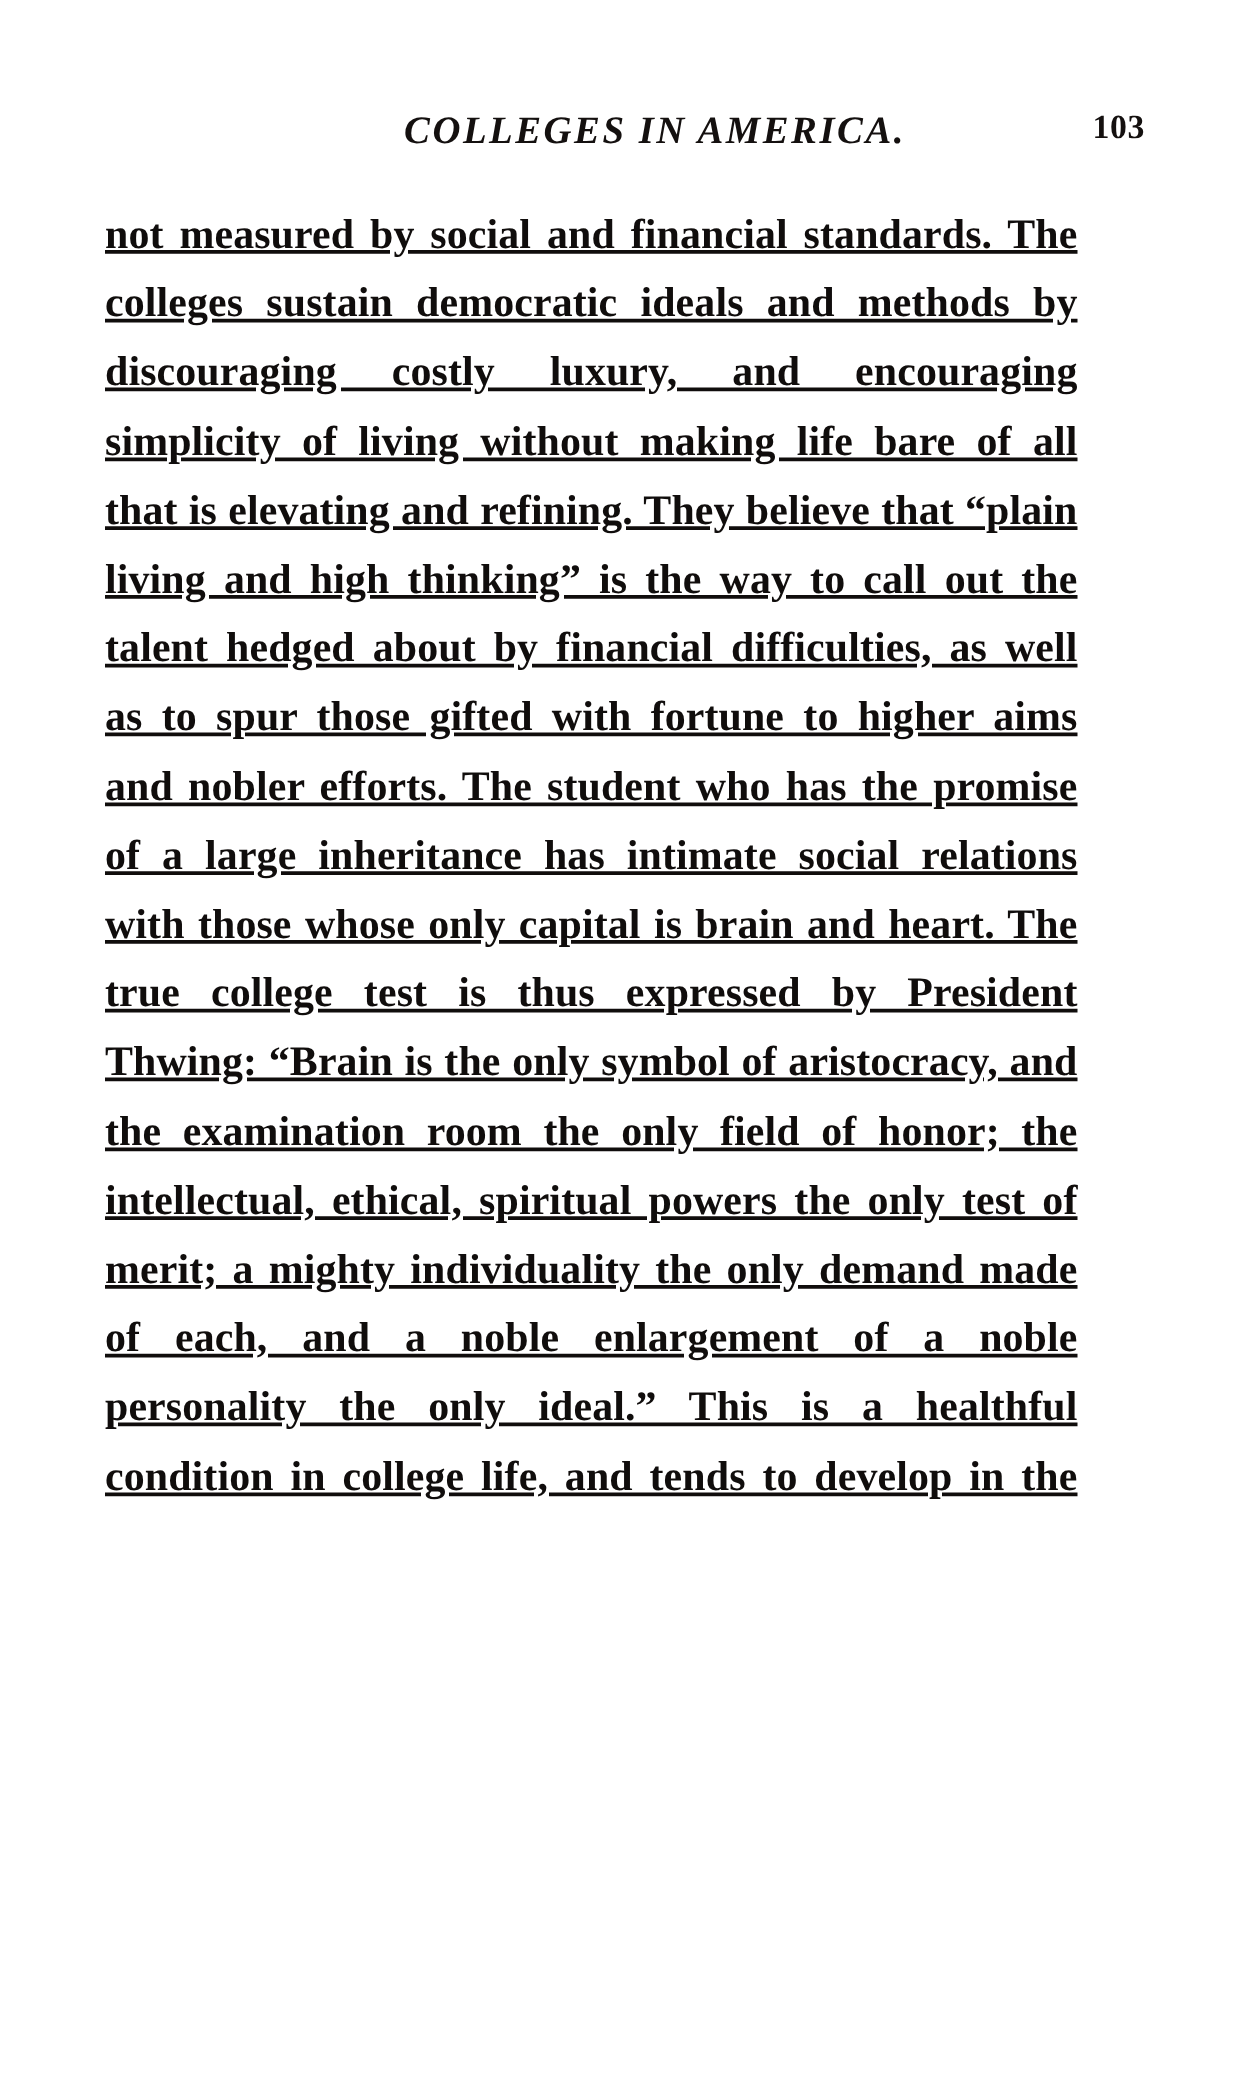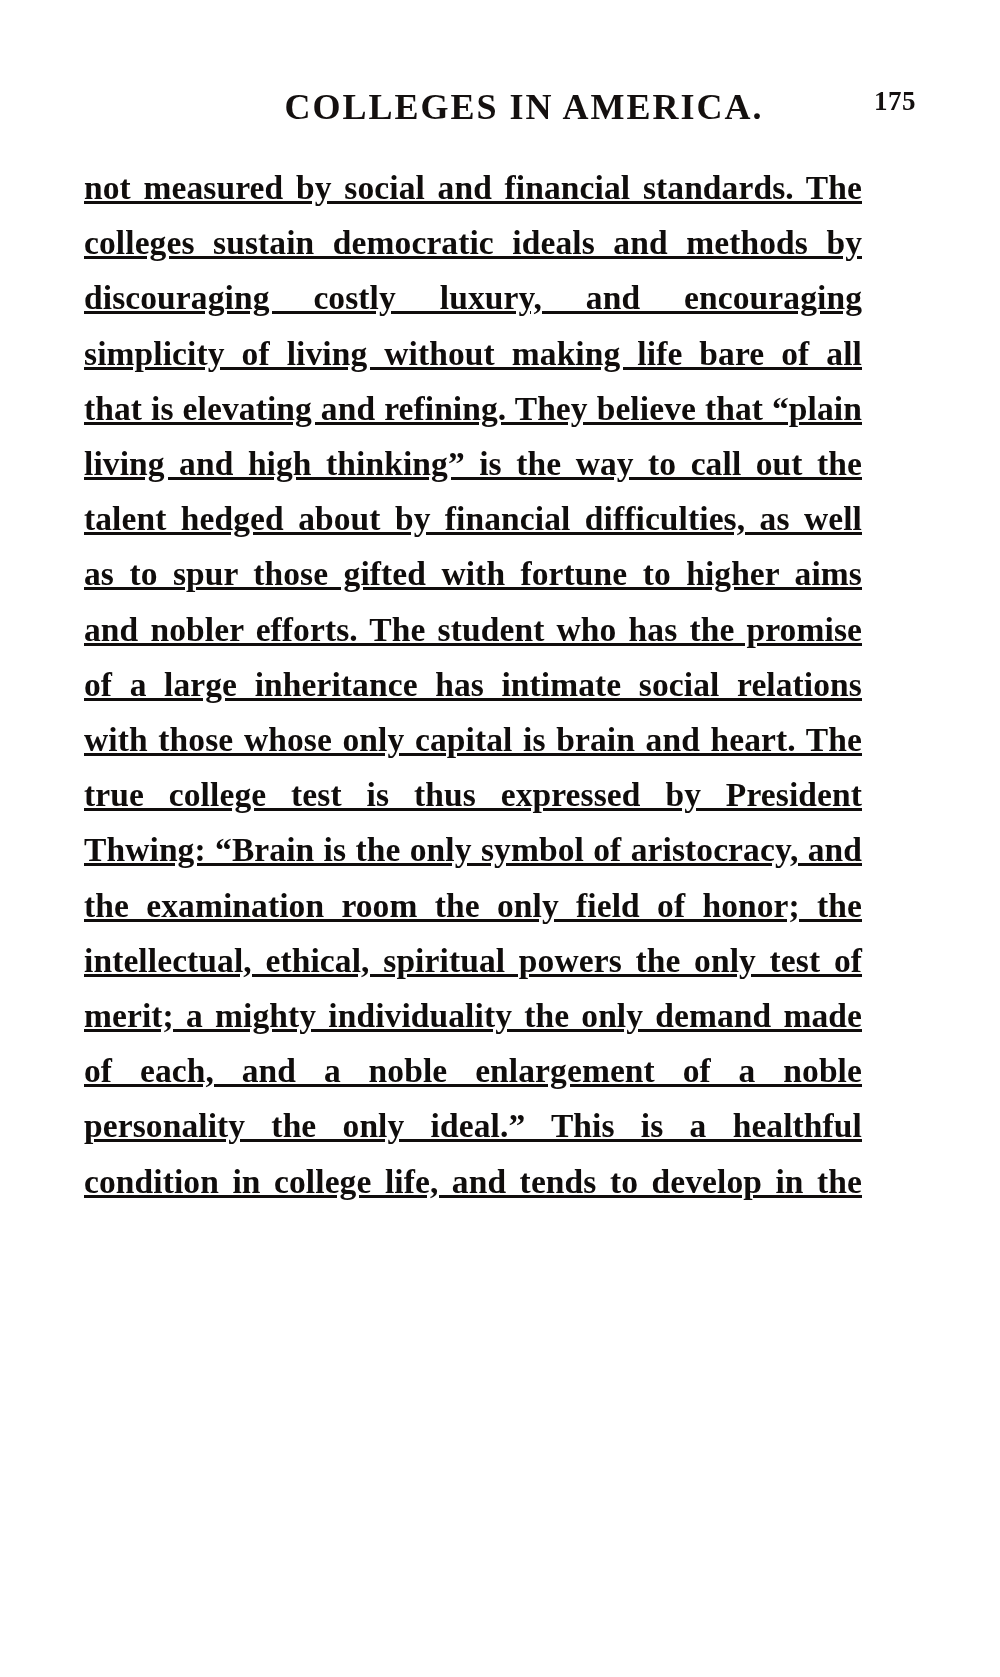--- a/index.html
+++ b/index.html
@@ -26,22 +26,23 @@
     position: absolute;
     top: 86px;
     left: 84px;
     right: 84px;
     height: 42px;
     display: flex;
     align-items: baseline;
     justify-content: center;
   }
   .running-title {
+    font-style: italic;
     font-weight: bold;
-    font-size: 36px;
+    font-size: 31px;
     letter-spacing: 2.0px;
     white-space: nowrap;
     color: #14100f;
     margin-left: 48px;
   }
   .folio {
     position: absolute;
     right: 0;
     top: 0;
     font-weight: bold;
@@ -74,20 +75,20 @@
     width: 100%;
   }
 </style>
 </head>
 <body>
 
 <div class="page">
 
   <div class="header">
     <span class="running-title">COLLEGES IN AMERICA.</span>
-    <span class="folio">175</span>
+    <span class="folio">103</span>
   </div>
 
   <div class="body-text">
     <p>not measured by social and financial standards. The colleges sustain democratic ideals and methods by discouraging costly luxury, and encouraging simplicity of living without making life bare of all that is elevating and refining. They believe that “plain living and high thinking” is the way to call out the talent hedged about by financial difficulties, as well as to spur those gifted with fortune to higher aims and nobler efforts. The student who has the promise of a large inheritance has intimate social relations with those whose only capital is brain and heart. The true college test is thus expressed by President Thwing: “Brain is the only symbol of aristocracy, and the examination room the only field of honor; the intellectual, ethical, spiritual powers the only test of merit; a mighty individuality the only demand made of each, and a noble enlargement of a noble personality the only ideal.” This is a healthful condition in college life, and tends to develop in the</p>
   </div>
 
 </div>
 
 </body></html>

